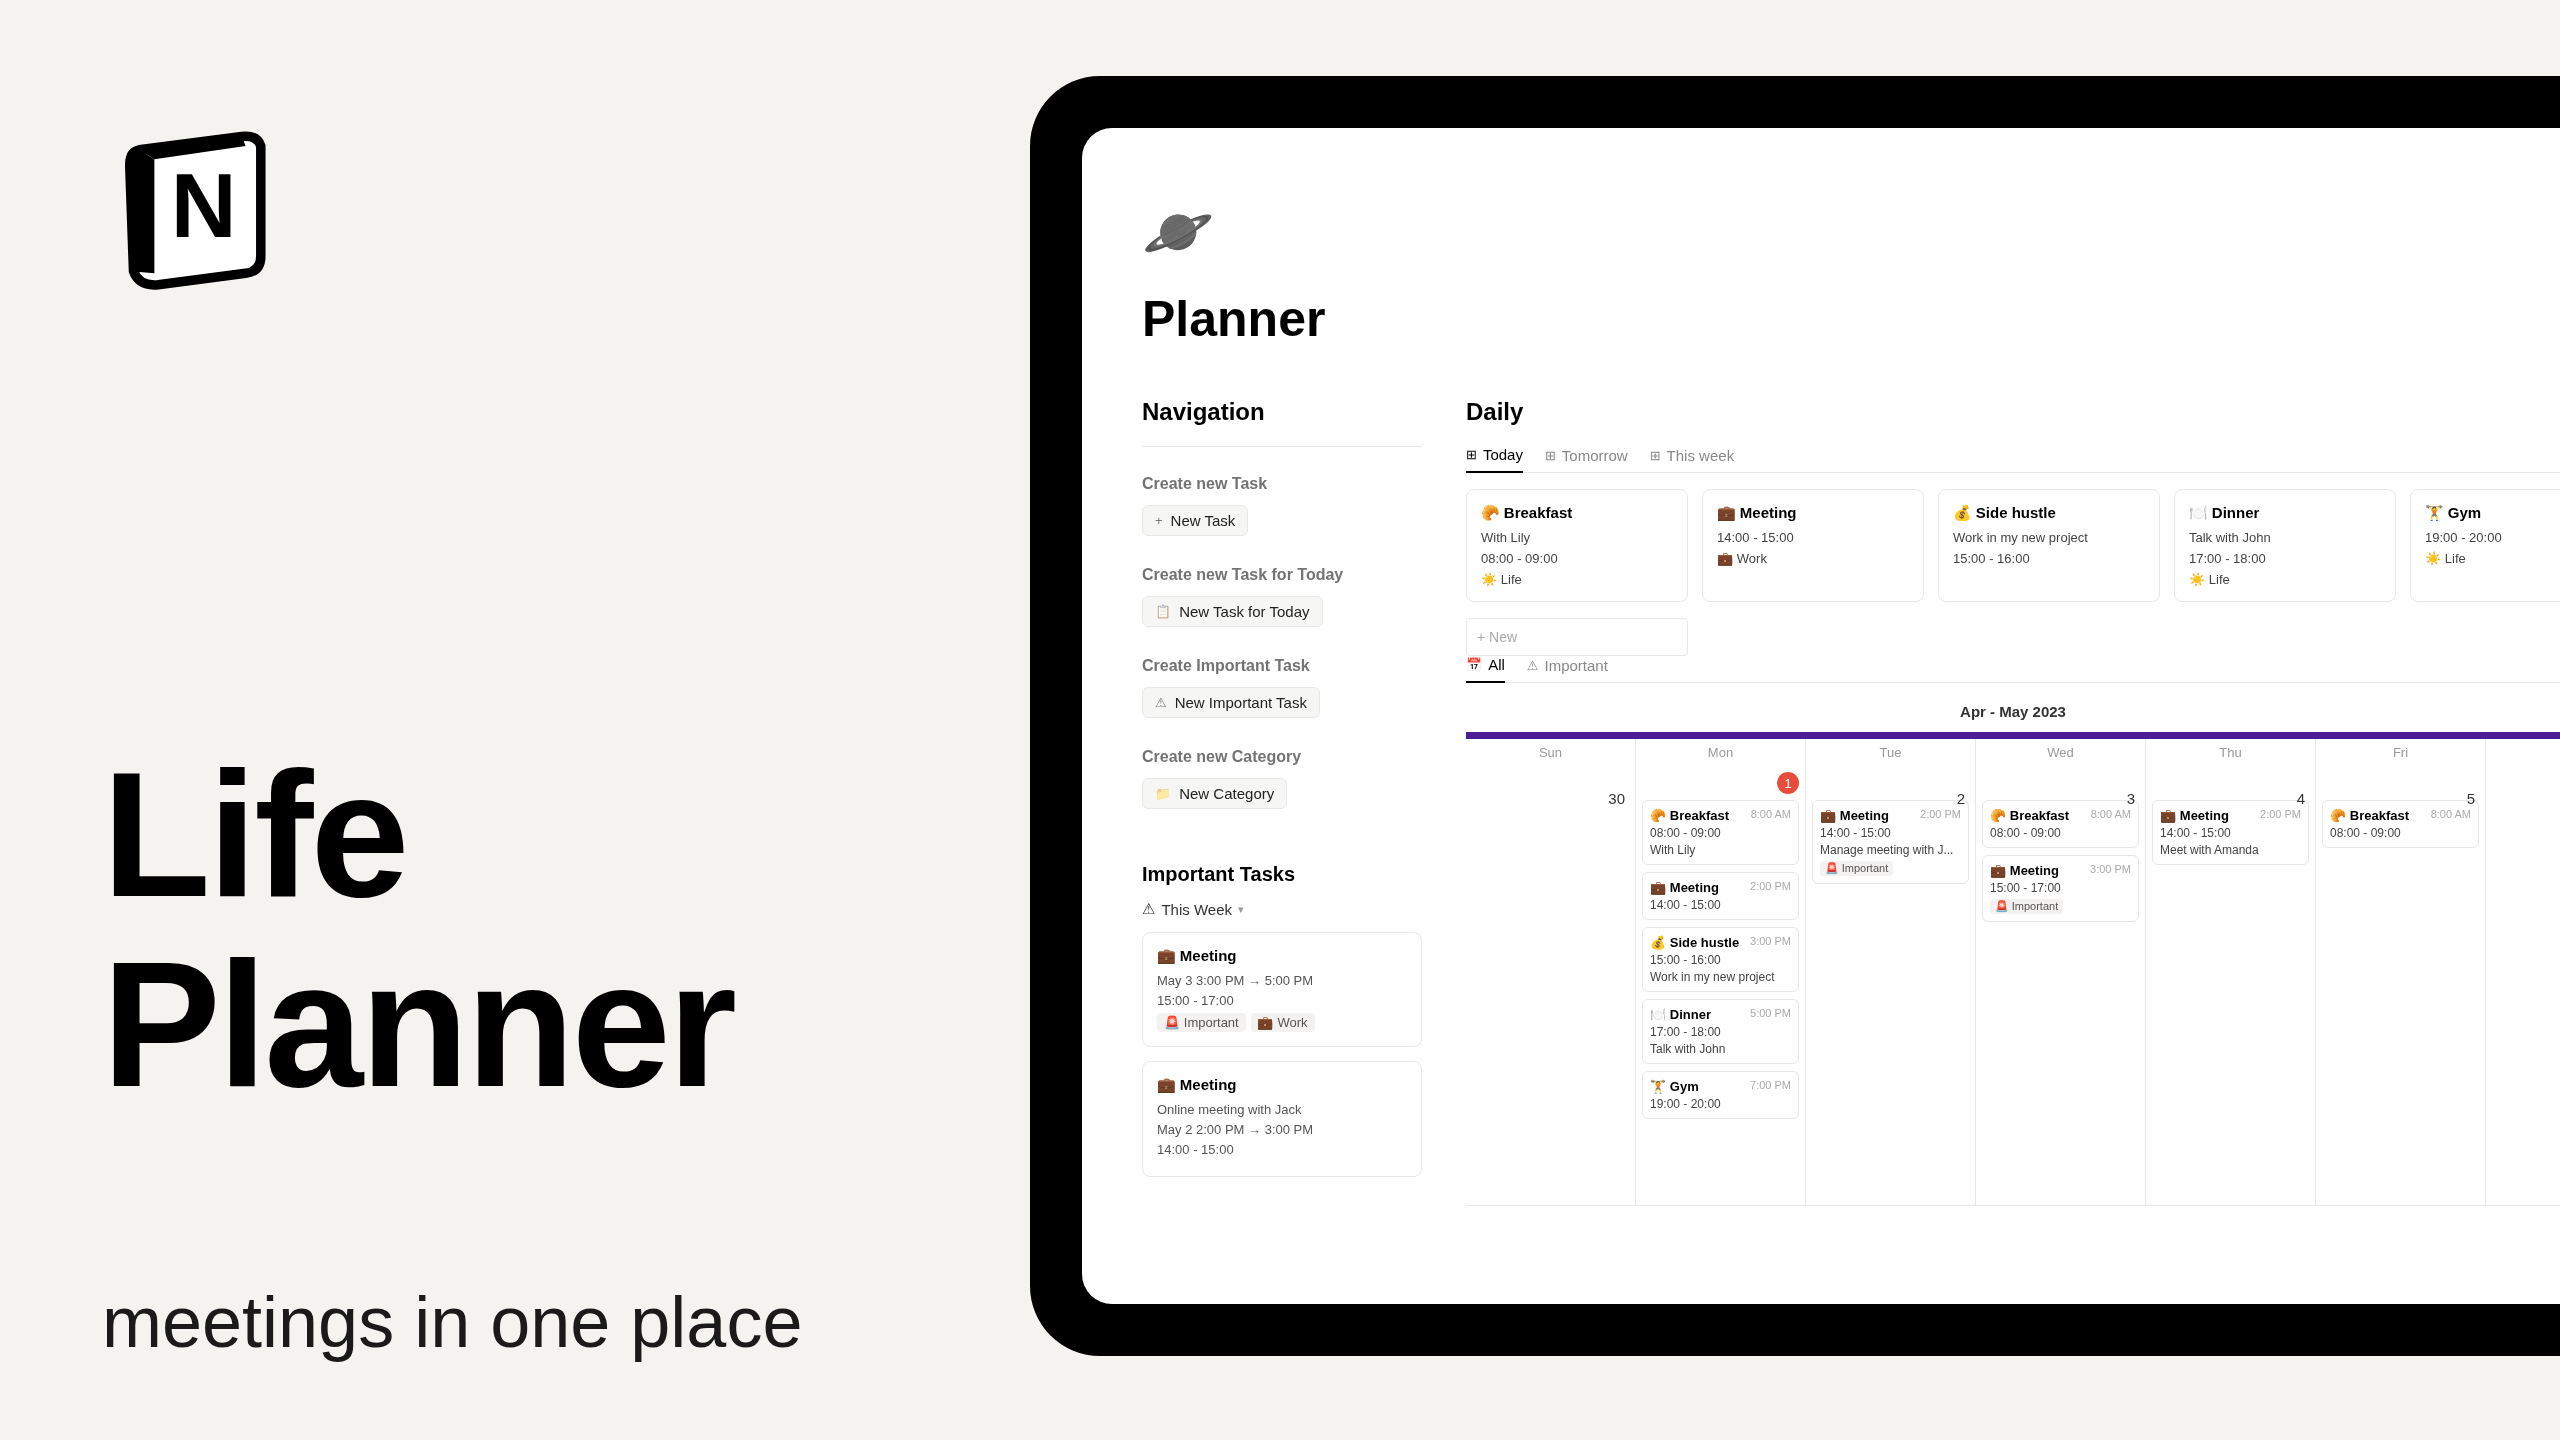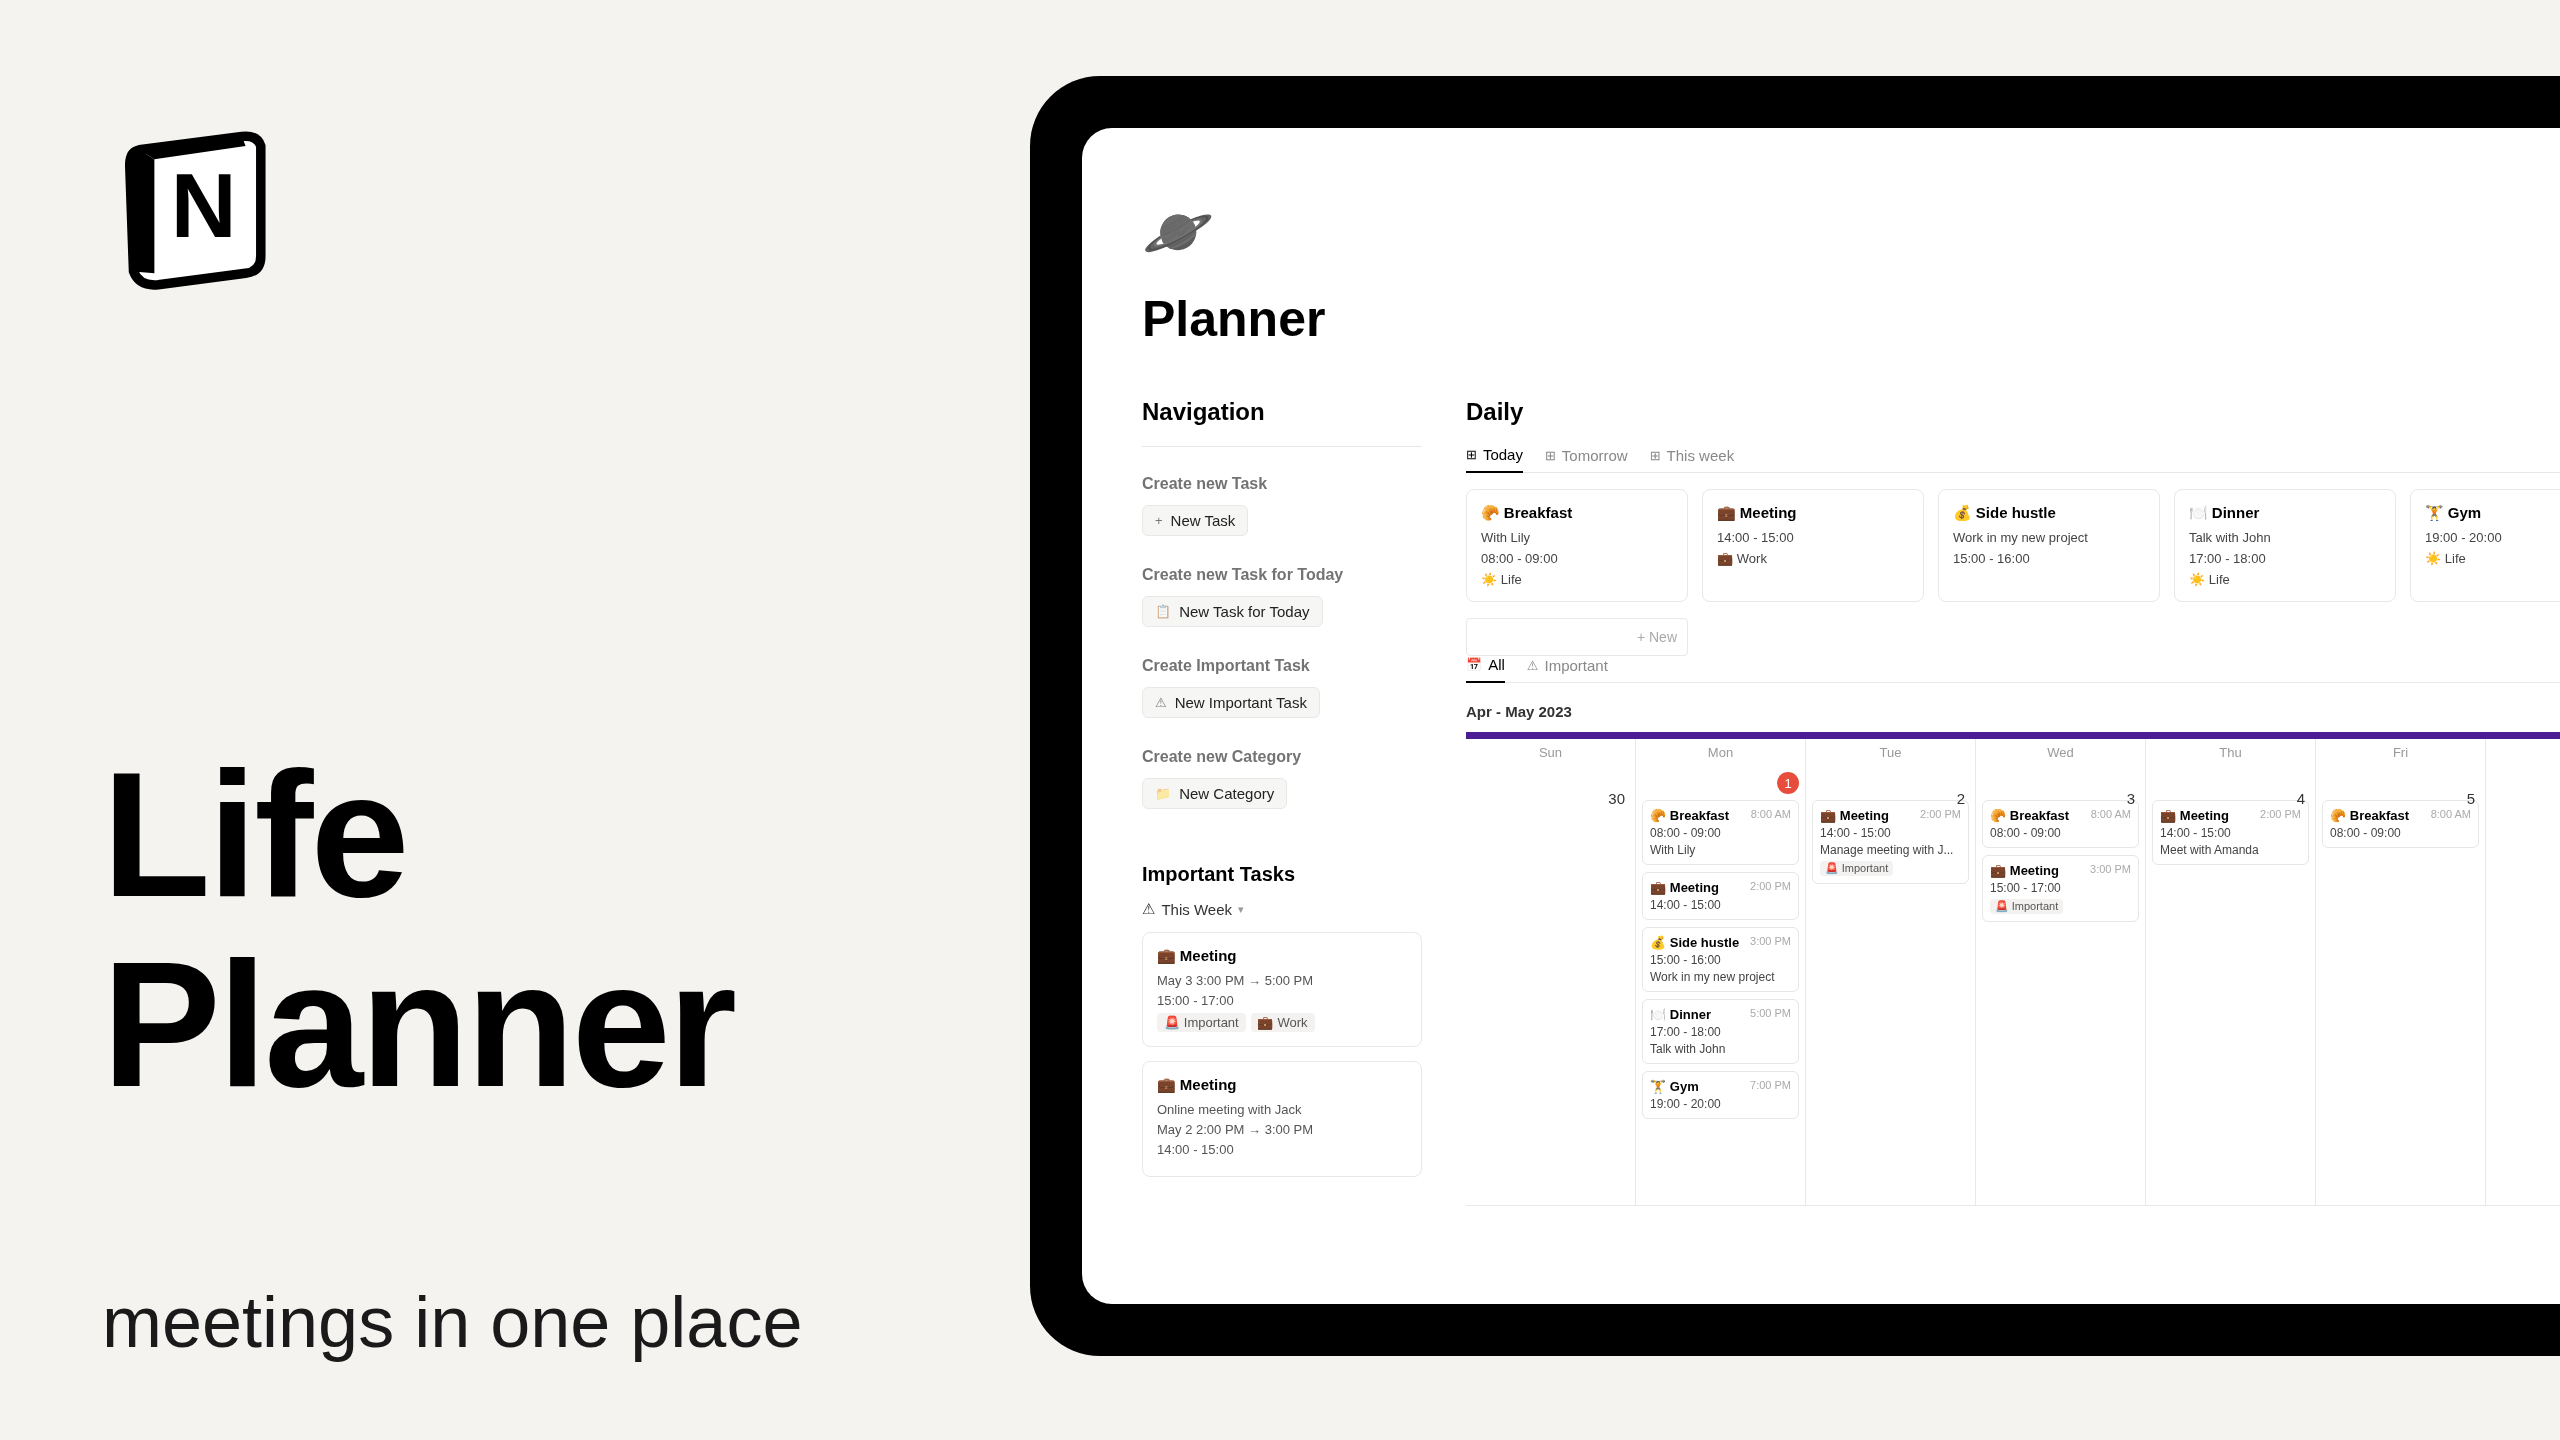--- a/index.html
+++ b/index.html
@@ -23,23 +23,23 @@
 hr.div{border:none;border-top:1px solid #e6e6e4;margin:18px 0 28px}
 .tabs{display:flex;gap:22px;border-bottom:1px solid #e8e8e6;margin-bottom:16px}
 .tab{display:flex;align-items:center;gap:6px;font-size:15px;color:#888;padding-bottom:8px;cursor:pointer}
 .tab.active{color:#000;font-weight:500;border-bottom:2px solid #000;margin-bottom:-1px}
 .tab .ic{font-size:13px}
 .daily-cards{display:flex;gap:14px;margin-bottom:16px}
 .d-card{border:1px solid #e8e8e6;border-radius:8px;padding:14px;min-width:222px;background:#fff}
 .d-card .ttl{font-size:15px;font-weight:600;color:#000;margin-bottom:8px}
 .d-card .sub{font-size:13px;color:#444;margin-bottom:6px}
 .d-card .tag{font-size:13px;color:#444;display:flex;align-items:center;gap:4px}
-.new-btn{border:1px solid #e8e8e6;border-radius:4px;padding:10px;width:222px;text-align:right;font-size:14px;color:#aaa;cursor:pointer}
+.new-btn{border:1px solid #e8e8e6;border-radius:4px;padding:10px;width:222px;text-align:left;font-size:14px;color:#aaa;cursor:pointer}
 .weekly-head{font-size:24px;font-weight:600;color:#000;margin:36px 0 14px}
-.month-row{display:flex;justify-content:flex-start;align-items:center;padding:4px 0}
+.month-row{display:flex;justify-content:center;align-items:center;padding:4px 0}
 .month-lbl{font-size:15px;font-weight:600;color:#333}
 .cal-grid{display:grid;grid-template-columns:repeat(7,170px);border-top:7px solid #4c1d95;margin-top:8px}
 .cal-head{text-align:center;font-size:13px;color:#999;padding:6px 0;border-right:1px solid #e8e8e6}
 .cal-cell{border-right:1px solid #e8e8e6;border-bottom:1px solid #e8e8e6;min-height:440px;padding:6px;position:relative}
 .date-no{position:absolute;right:10px;top:24px;font-size:15px;color:#333}
 .date-no.red{background:#e74c3c;color:#fff;width:22px;height:22px;border-radius:11px;display:flex;align-items:center;justify-content:center;right:6px;top:6px;font-size:13px}
 .ev-card{background:#fff;border:1px solid #e6e6e4;border-radius:6px;padding:7px;margin-bottom:7px;margin-top:28px}
 .ev-card~.ev-card{margin-top:0}
 .ev-row1{display:flex;justify-content:space-between;align-items:flex-start}
 .ev-title{font-size:13px;font-weight:600;color:#000}

